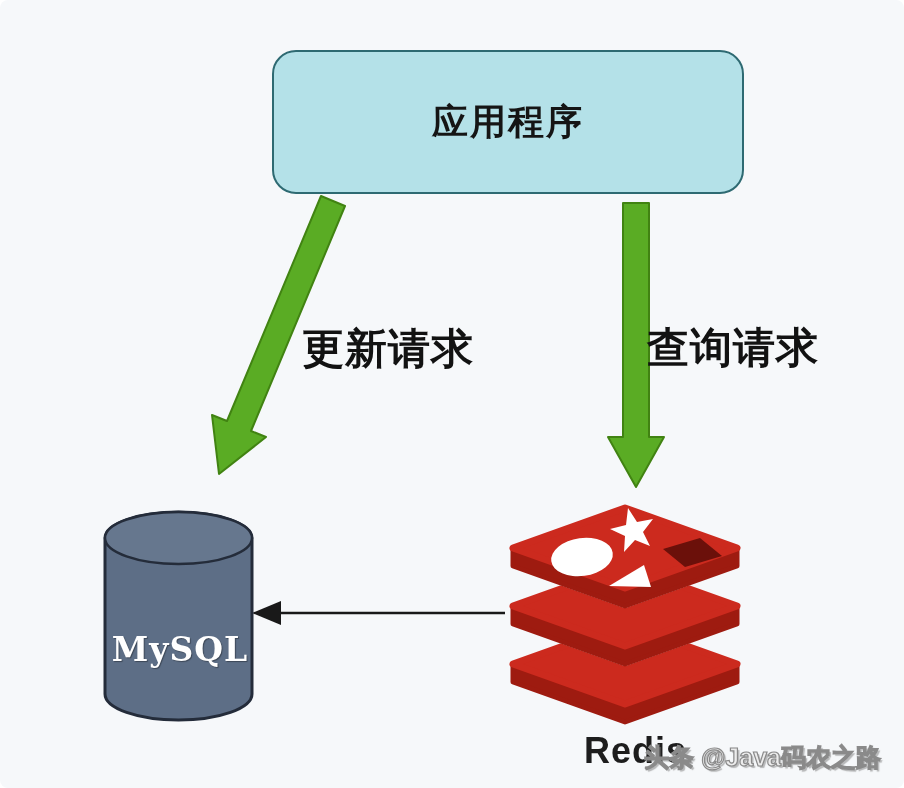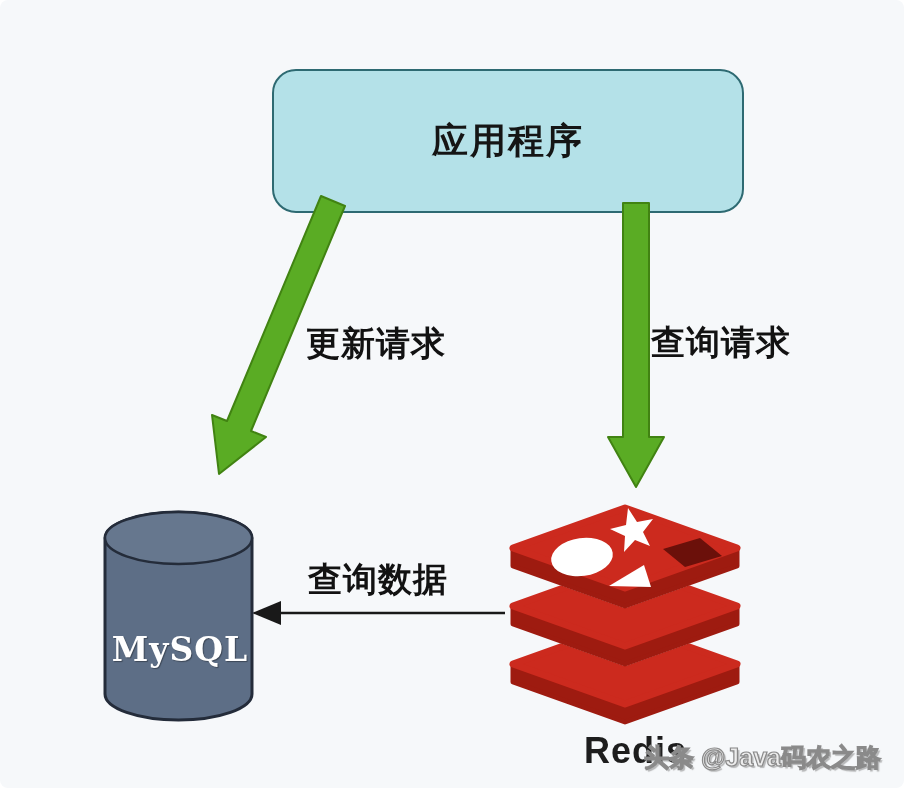--- a/index.html
+++ b/index.html
@@ -3,28 +3,28 @@
 <meta charset="utf-8">
 <style>
   html,body{margin:0;padding:0;background:#ffffff;}
   .canvas{
     position:relative;width:904px;height:788px;background:#f6f8fa;
     font-family:"Liberation Sans",sans-serif;overflow:hidden;border-radius:8px;
   }
   .app-box{
     position:absolute;left:272px;top:50px;width:472px;height:144px;
     background:#b4e1e8;border:2.5px solid #2e6a72;border-radius:24px;
-    display:flex;align-items:center;justify-content:center;box-sizing:border-box;margin-top:19px;
+    display:flex;align-items:center;justify-content:center;box-sizing:border-box;
   }
   .app-box .node-label{font-size:36px;font-weight:700;color:#151515;letter-spacing:2px;}
   .label{
     position:absolute;font-weight:700;color:#121212;white-space:nowrap;
     transform:translateX(-50%);
   }
-  .edge-label{font-size:34px;letter-spacing:1px;}
+  .edge-label{font-size:42px;letter-spacing:1px;margin-left:12px;}
   .svg-layer{position:absolute;left:0;top:0;width:904px;height:788px;}
   .green-arrow{stroke:#418312;stroke-width:2;stroke-linejoin:round;}
   .black-line{stroke:#191919;stroke-width:2.5;}
   .mysql-svg{position:absolute;left:98px;top:503px;}
   .mysql-body{stroke:#242c3a;stroke-width:3;}
   .mysql-top{stroke:#242c3a;stroke-width:2.5;}
   .mysql-label{
     position:absolute;left:98px;top:630px;width:164px;text-align:center;
     font-family:"DejaVu Serif",serif;font-weight:700;font-size:33px;color:#ffffff;
     letter-spacing:1px;text-shadow:1px 1px 1px rgba(0,0,0,0.35);transform:none;
@@ -60,21 +60,20 @@
     <polygon class="green-arrow" points="321,196 345,206 251,431 266,437 219,474 212,415 227,421" fill="#5aac24"></polygon>
 
     <polygon class="green-arrow" points="623,203 649,203 649,437 664,437 636,487 608,437 623,437" fill="#5aac24"></polygon>
 
     <line class="black-line" x1="505" y1="613" x2="276" y2="613"></line>
     <polygon points="252,613 281,601 281,625" fill="#191919"></polygon>
   </svg>
 
   <div class="label edge-label" style="left:376px;top:321px;">更新请求</div>
   <div class="label edge-label" style="left:721px;top:320px;">查询请求</div>
-  <div class="label edge-label" style="left:378px;top:557px;">查询数据</div>
 
   <svg class="mysql-svg" width="164" height="226" viewBox="0 0 164 226" xmlns="http://www.w3.org/2000/svg">
     <path class="mysql-body" d="M7,35 C7,20.6 40,9 80.5,9 C121,9 154,20.6 154,35 L154,191 C154,205.4 121,217 80.5,217 C40,217 7,205.4 7,191 Z" fill="#5d6e86"></path>
     <ellipse class="mysql-top" cx="80.5" cy="35" rx="73.5" ry="26" fill="#66778e"></ellipse>
   </svg>
   <div class="mysql-label">MySQL</div>
 
   <svg class="redis-svg" width="250" height="245" viewBox="0 0 250 245" xmlns="http://www.w3.org/2000/svg">
 
     <g>

